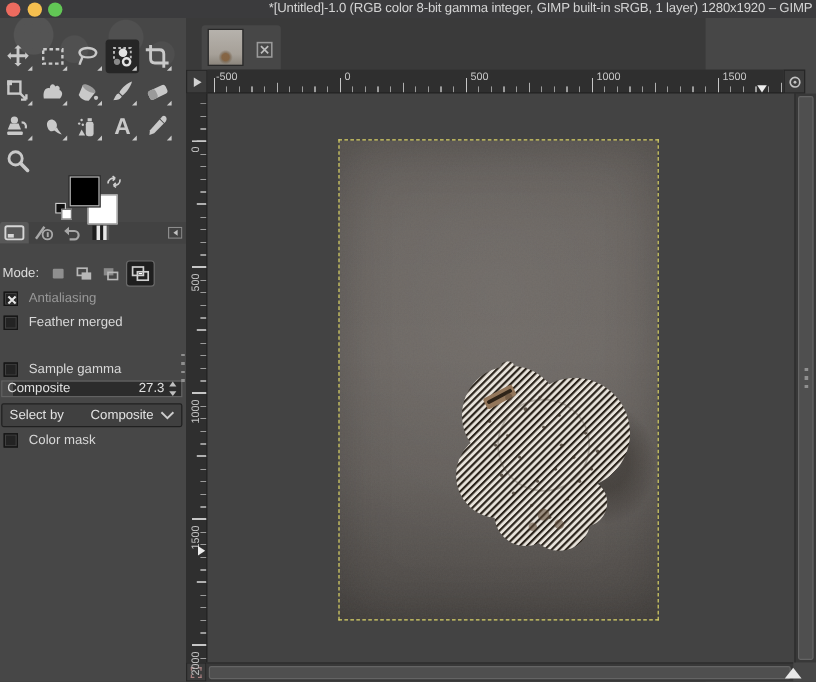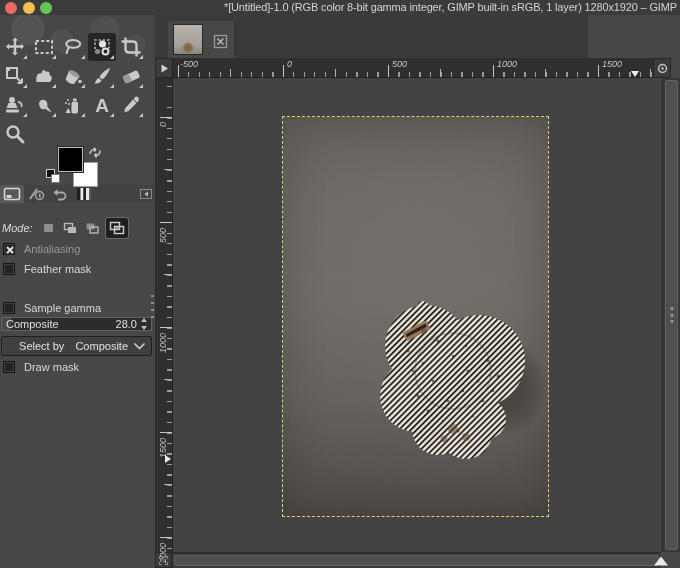--- a/index.html
+++ b/index.html
@@ -34,42 +34,42 @@
 .mini .mb { position:absolute; left:5px; top:5px; width:9px; height:9px; background:#fff; border:1px solid #777; }
 
 .dock-tabs { position:absolute; top:170px; left:0; width:155px; height:18px; display:flex; align-items:stretch; background:#424242; }
 .dtab { width:24px; display:flex; align-items:center; justify-content:center; }
 .dtab.active { background:#585858; border-radius:2px 2px 0 0; }
 .dtab-menu { margin-left:auto; margin-right:2px; width:15px; display:flex; align-items:center; justify-content:center; }
 
 .topts { position:absolute; top:188px; left:0; width:155px; height:350px; font-size:11px; color:#d8d8d8; }
 .opt-header { position:absolute; top:0; left:0; right:0; height:14px; background:#3e3e3e; font-weight:bold; font-size:11px; color:#ececec; padding-left:3px; line-height:14px; }
 .mode-row { position:absolute; top:15px; left:2px; display:flex; align-items:center; gap:5px; height:20px; }
-.mode-row .mlabel { margin-right:2px; color:#dcdcdc;font-style:italic; }
+.mode-row .mlabel { margin-right:2px; color:#dcdcdc; }
 .mbtn { width:17px; height:16px; display:flex; align-items:center; justify-content:center; border-radius:2px; }
 .mbtn.active { width:22px; height:20px; background:#1f1f1f; box-shadow:0 0 0 1px #6a6a6a; }
 .cbrow { position:absolute; left:3px; display:flex; align-items:center; height:13px; }
 .cb { width:12px; height:12px; background:#232323; border:1px solid #151515; box-shadow:inset 0 0 0 1px #404040; position:relative; flex:none; }
 .cb svg { position:absolute; left:1px; top:1px; }
 .cbl { margin-left:9px; white-space:nowrap; }
 .dim { color:#989898; }
 .bright { color:#d8d8d8; }
 .thr { position:absolute; top:114px; left:1px; width:151px; height:14px; border:1px solid #626262; background:linear-gradient(to right,#4a4a4a 0 9px,#2c2c2c 9px); display:flex; align-items:center; color:#e0e0e0; }
 .thr .tl { flex:1; padding-left:4px; }
 .thr .tv { padding-right:3px; }
 .spin { width:9px; height:12px; position:relative; margin-right:2px; }
 .spin .up { position:absolute; left:1px; top:0; width:0; height:0; border-left:3.5px solid transparent; border-right:3.5px solid transparent; border-bottom:4px solid #c0c0c0; }
 .spin .dn { position:absolute; left:1px; bottom:0; width:0; height:0; border-left:3.5px solid transparent; border-right:3.5px solid transparent; border-top:4px solid #c0c0c0; }
 .selby { position:absolute; top:133px; left:1px; width:151px; height:20px; background:#404040; border:1px solid #202020; border-radius:2px; display:flex; align-items:center; color:#e2e2e2; }
-.selby .sl { padding-left:6px; flex:1;text-align:center; }
+.selby .sl { padding-left:6px; flex:1; }
 .selby .sv { padding-right:5px; }
 .pgrip { position:absolute; right:1px; top:280px; width:3px; height:26px; background:repeating-linear-gradient(#8f8f8f 0 2px, transparent 2px 7px); }
 
 
-.canvas-col { width:433px; flex:none; display:flex; flex-direction:column;font-style:italic; }
+.canvas-col { width:433px; flex:none; display:flex; flex-direction:column; }
 .tabstrip { height:43px; background:#3a3a3a; position:relative; }
 .imgtab { position:absolute; left:13px; top:6px; width:66px; height:37px; background:#474747; border-radius:3px 3px 0 0; }
 .thumb { position:absolute; left:5px; top:3px; width:30px; height:31px; border:1px solid #282828;
   background:
    radial-gradient(circle at 50% 78%, rgba(130,95,60,0.9) 0 3px, rgba(110,85,58,0.5) 4px, transparent 6px),
    linear-gradient(#b6b2ac, #a6a098 70%, #8b857c);
 }
 .tabclose { position:absolute; left:44px; top:12px; width:16px; height:16px; display:flex; align-items:center; justify-content:center; }
 
 .ruler-row { height:20px; display:flex; background:#3a3a3a; }
@@ -349,47 +349,47 @@
       <div class="cbrow" style="top:39px">
         <div class="cb">
             <svg width="10" height="10" viewBox="0 0 10 10">
               <path d="M2 2 L8 8 M8 2 L2 8" stroke="#e6e6e6" stroke-width="1.8"></path>
             </svg>
           </div>
         <span class="cbl dim">Antialiasing</span>
       </div>
       <div class="cbrow" style="top:59px">
         <div class="cb"></div>
-        <span class="cbl bright">Feather mask</span>
+        <span class="cbl bright">Feather merged</span>
       </div>
       <div class="cbrow" style="top:98px">
         <div class="cb"></div>
         <span class="cbl bright">Sample gamma</span>
       </div>
 
       <div class="thr">
         <span class="tl">Composite</span>
-        <span class="tv">28.0</span>
+        <span class="tv">27.3</span>
         <div class="spin">
             <div class="up"></div>
             <div class="dn"></div>
           </div>
       </div>
 
       <div class="selby">
         <span class="sl">Select by</span>
         <span class="sv">Composite</span>
         <svg width="13" height="8" viewBox="0 0 13 8" style="margin-right:5px">
             <path d="M1.5 1.5 L6.5 6.5 L11.5 1.5" fill="none" stroke="#cccccc" stroke-width="1.6"></path>
           </svg>
       </div>
 
       <div class="cbrow" style="top:157px">
         <div class="cb"></div>
-        <span class="cbl bright">Draw mask</span>
+        <span class="cbl bright">Color mask</span>
       </div>
     </div>
     <div class="pgrip"></div>
   </div>
 
   <div class="canvas-col">
     <div class="tabstrip">
       <div class="imgtab">
         <div class="thumb"></div>
         <div class="tabclose">

